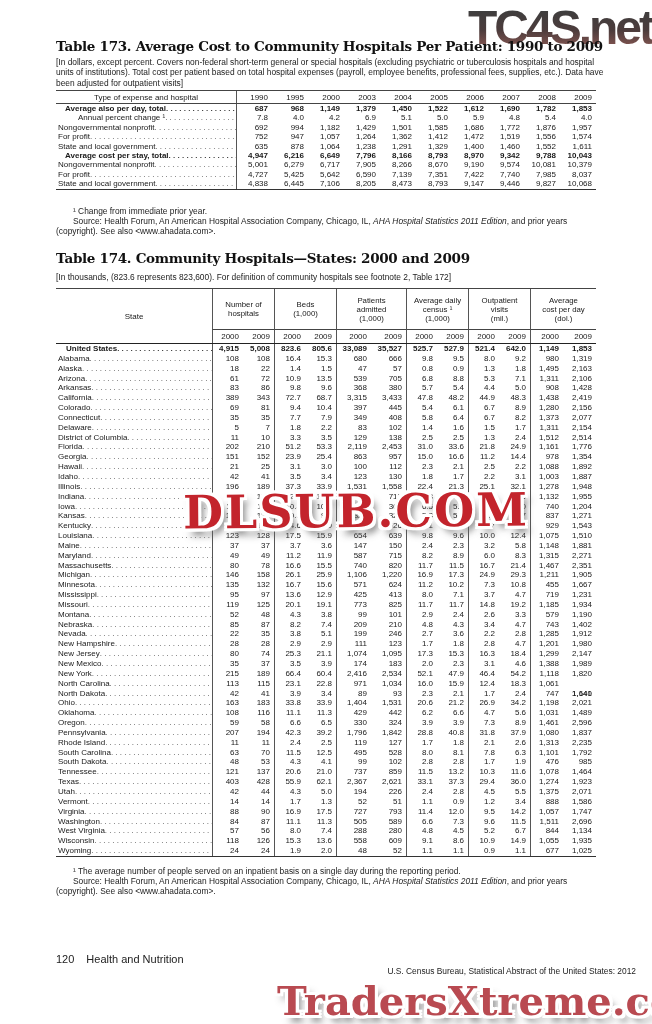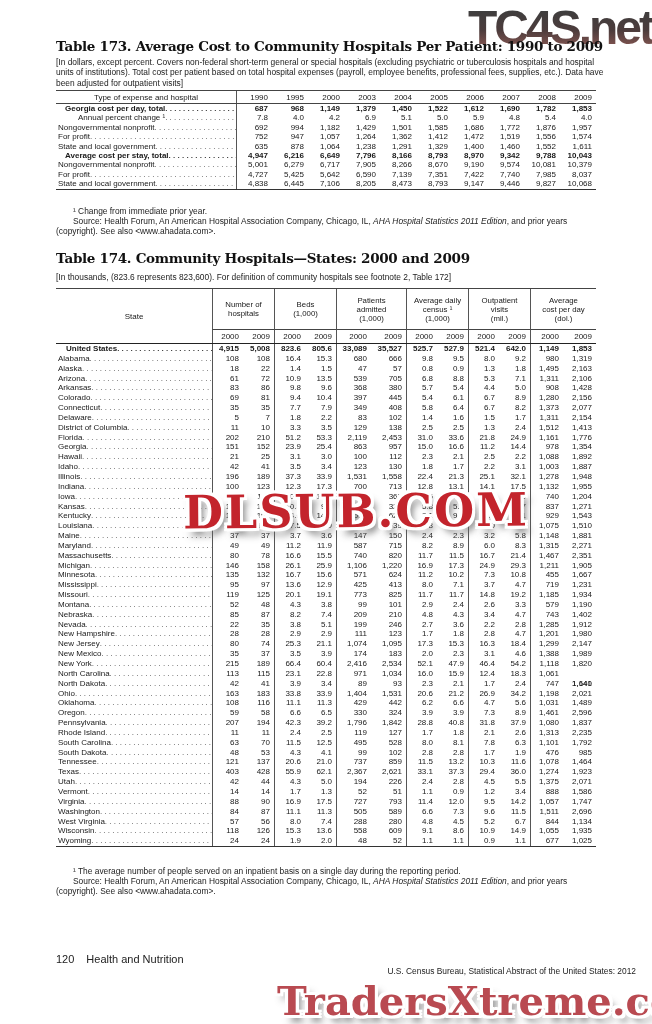--- a/index.html
+++ b/index.html
@@ -120,21 +120,21 @@
           <div class="c173 num">2004</div>
           <div class="c173 num">2005</div>
           <div class="c173 num">2006</div>
           <div class="c173 num">2007</div>
           <div class="c173 num">2008</div>
           <div class="c173 num">2009</div>
         </div>
       <div id="t173-body">
           <div class="t-row bold boldr">
             <div class="l173 lab">
-              <span class="txt">Georgia cost per day, total</span>
+              <span class="txt">Average also per day, total</span>
               <span class="leader"></span>
             </div>
             <div class="c173 num gl">687</div>
             <div class="c173 num">968</div>
             <div class="c173 num">1,149</div>
             <div class="c173 num">1,379</div>
             <div class="c173 num">1,450</div>
             <div class="c173 num">1,522</div>
             <div class="c173 num">1,612</div>
             <div class="c173 num">1,690</div>
@@ -416,20 +416,38 @@
             <div class="num" style="width: 35px;">380</div>
             <div class="num gl" style="width: 31px;">5.7</div>
             <div class="num" style="width: 31px;">5.4</div>
             <div class="num gl" style="width: 31px;">4.4</div>
             <div class="num" style="width: 31px;">5.0</div>
             <div class="num gl" style="width: 33px;">908</div>
             <div class="num" style="width: 33px;">1,428</div>
           </div>
           <div class="t-row">
             <div class="l174 lab">
+              <span class="txt">California</span>
+              <span class="leader"></span>
+            </div>
+            <div class="num gl" style="width: 31px;">389</div>
+            <div class="num" style="width: 31px;">343</div>
+            <div class="num gl" style="width: 31px;">72.7</div>
+            <div class="num" style="width: 31px;">68.7</div>
+            <div class="num gl" style="width: 35px;">3,315</div>
+            <div class="num" style="width: 35px;">3,433</div>
+            <div class="num gl" style="width: 31px;">47.8</div>
+            <div class="num" style="width: 31px;">48.2</div>
+            <div class="num gl" style="width: 31px;">44.9</div>
+            <div class="num" style="width: 31px;">48.3</div>
+            <div class="num gl" style="width: 33px;">1,438</div>
+            <div class="num" style="width: 33px;">2,419</div>
+          </div>
+          <div class="t-row">
+            <div class="l174 lab">
               <span class="txt">Colorado</span>
               <span class="leader"></span>
             </div>
             <div class="num gl" style="width: 31px; text-align: right;">69</div>
             <div class="num" style="width: 31px;">81</div>
             <div class="num gl" style="width: 31px;">9.4</div>
             <div class="num" style="width: 31px;">10.4</div>
             <div class="num gl" style="width: 35px;">397</div>
             <div class="num" style="width: 35px;">445</div>
             <div class="num gl" style="width: 31px;">5.4</div>
@@ -484,21 +502,21 @@
             <div class="num" style="width: 31px;">10</div>
             <div class="num gl" style="width: 31px;">3.3</div>
             <div class="num" style="width: 31px;">3.5</div>
             <div class="num gl" style="width: 35px;">129</div>
             <div class="num" style="width: 35px;">138</div>
             <div class="num gl" style="width: 31px;">2.5</div>
             <div class="num" style="width: 31px;">2.5</div>
             <div class="num gl" style="width: 31px;">1.3</div>
             <div class="num" style="width: 31px;">2.4</div>
             <div class="num gl" style="width: 33px;">1,512</div>
-            <div class="num" style="width: 33px;">1,413</div>
+            <div class="num" style="width: 33px;">2,514</div>
           </div>
           <div class="t-row">
             <div class="l174 lab">
               <span class="txt">Florida</span>
               <span class="leader"></span>
             </div>
             <div class="num gl" style="width: 31px;">202</div>
             <div class="num" style="width: 31px;">210</div>
             <div class="num gl" style="width: 31px;">51.2</div>
             <div class="num" style="width: 31px;">53.3</div>

